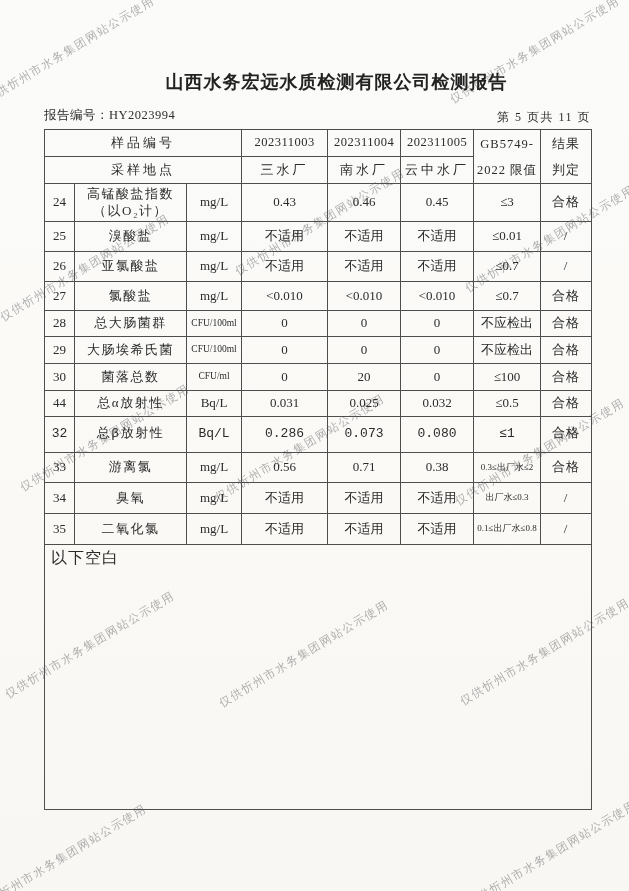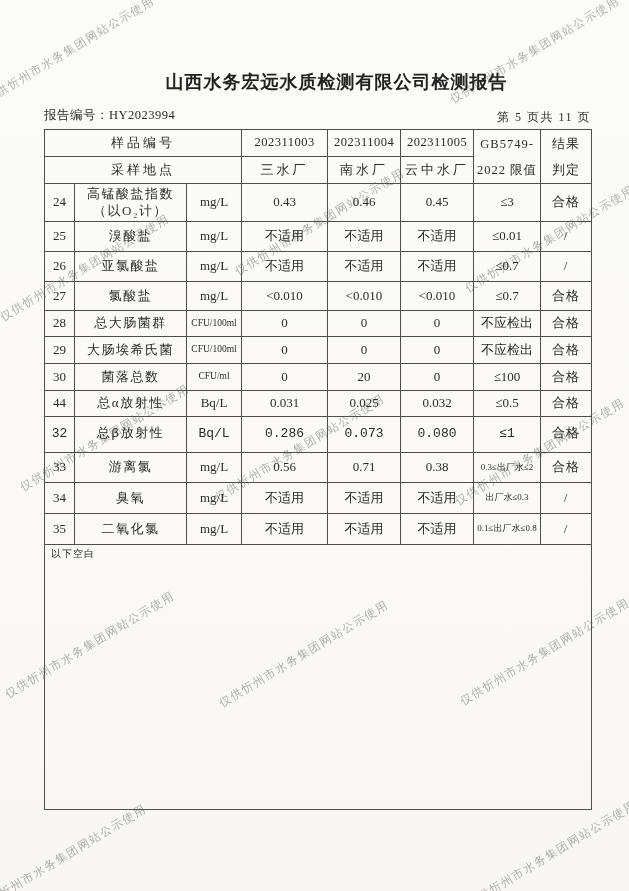--- a/index.html
+++ b/index.html
@@ -34,21 +34,21 @@
     font-size:12.5px;white-space:pre-line;line-height:1.35;
   }
   td.c-unit{font-size:12px;letter-spacing:0;}
   td.c-unit.sm{font-size:9.5px;}
   td.c-val{font-size:13px;}
   td.c-limit{font-size:13px;}
   td.c-limit.sm{font-size:9px;letter-spacing:0;}
   td.c-result{font-size:12.5px;letter-spacing:1px;}
   tr.blank-row td{
     vertical-align:top;text-align:left;padding:3px 6px;
-    font-size:10px;letter-spacing:1px;height:258px;margin-top:19px;
+    font-size:16px;letter-spacing:1px;height:258px;margin-top:19px;
   }
   .wm{
     position:absolute;white-space:nowrap;
     font-family:"Liberation Sans","DejaVu Sans",sans-serif;
     font-size:11.5px;letter-spacing:1.5px;color:rgba(100,100,100,.5);
     transform:translate(-50%,-50%) rotate(-31deg);
     pointer-events:none;
   }
 </style>
 </head>

